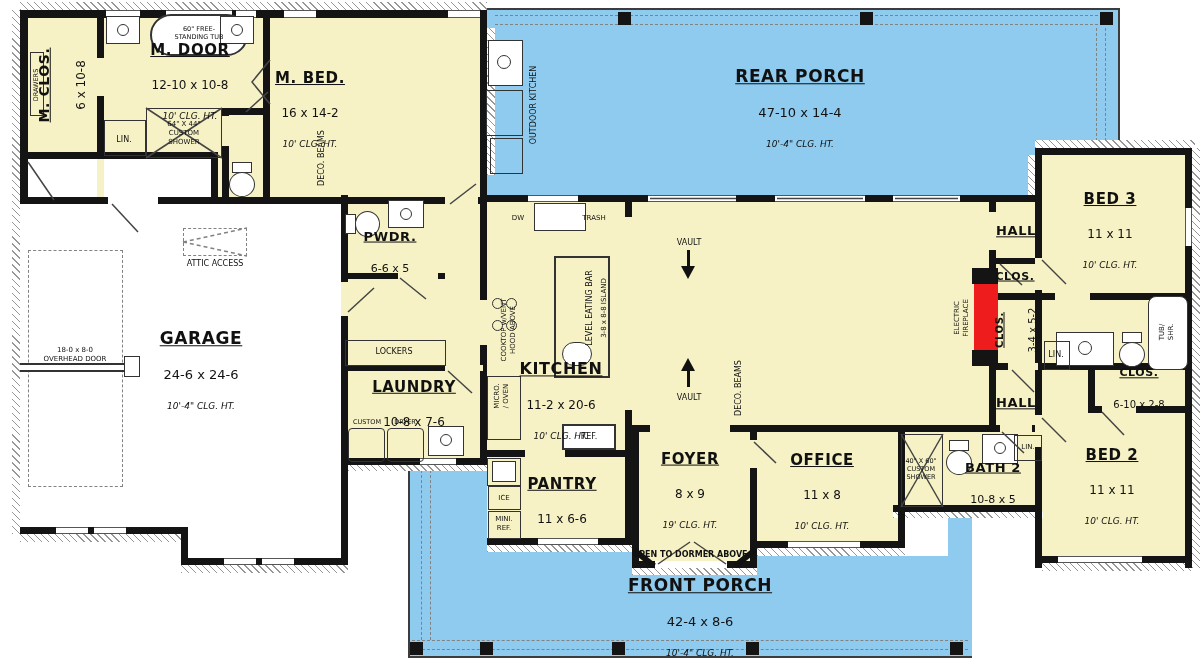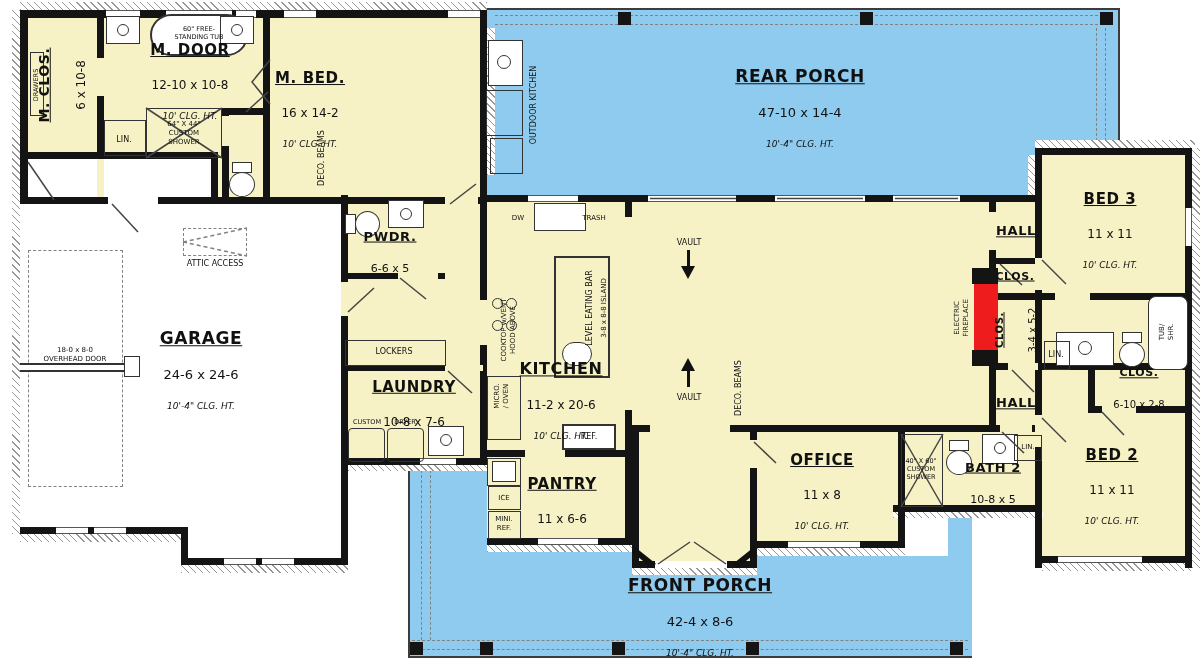--- a/index.html
+++ b/index.html
@@ -369,20 +369,26 @@
   <div class="vl tn" style="left:502px;top:396px;">MICRO.
 / OVEN</div>
   <div class="vl tn8" style="left:590px;top:308px;">LEVEL EATING BAR</div>
   <div class="vl tn" style="left:604px;top:308px;">3-8 x 8-8 ISLAND</div>
   <div class="hl tn8" style="left:589px;top:437px;z-index:31;">REF.</div>
   <div class="hl tn8" style="left:689px;top:243px;">VAULT</div>
   <div class="hl tn8" style="left:689px;top:398px;">VAULT</div>
   <div class="vl tn8" style="left:739px;top:388px;">DECO. BEAMS</div>
   <div class="vl tn" style="left:962px;top:318px;">ELECTRIC
 FIREPLACE</div>
+  <div class="hl" style="left:690px;top:505px;">
+    <div class="nm t15">FOYER</div>
+    <div class="dm12">8 x 9</div>
+    <div class="cl">19' CLG. HT.</div>
+    <div class="tn8" style="font-weight:600;">OPEN TO DORMER ABOVE</div>
+  </div>
   <div class="hl" style="left:822px;top:492px;">
     <div class="nm t15">OFFICE</div>
     <div class="dm12">11 x 8</div>
     <div class="cl">10' CLG. HT.</div>
   </div>
   <div class="hl" style="left:562px;top:501px;">
     <div class="nm t15">PANTRY</div>
     <div class="dm12">11 x 6-6</div>
   </div>
   <div class="hl tn" style="left:504px;top:498px;z-index:31;">ICE</div>

